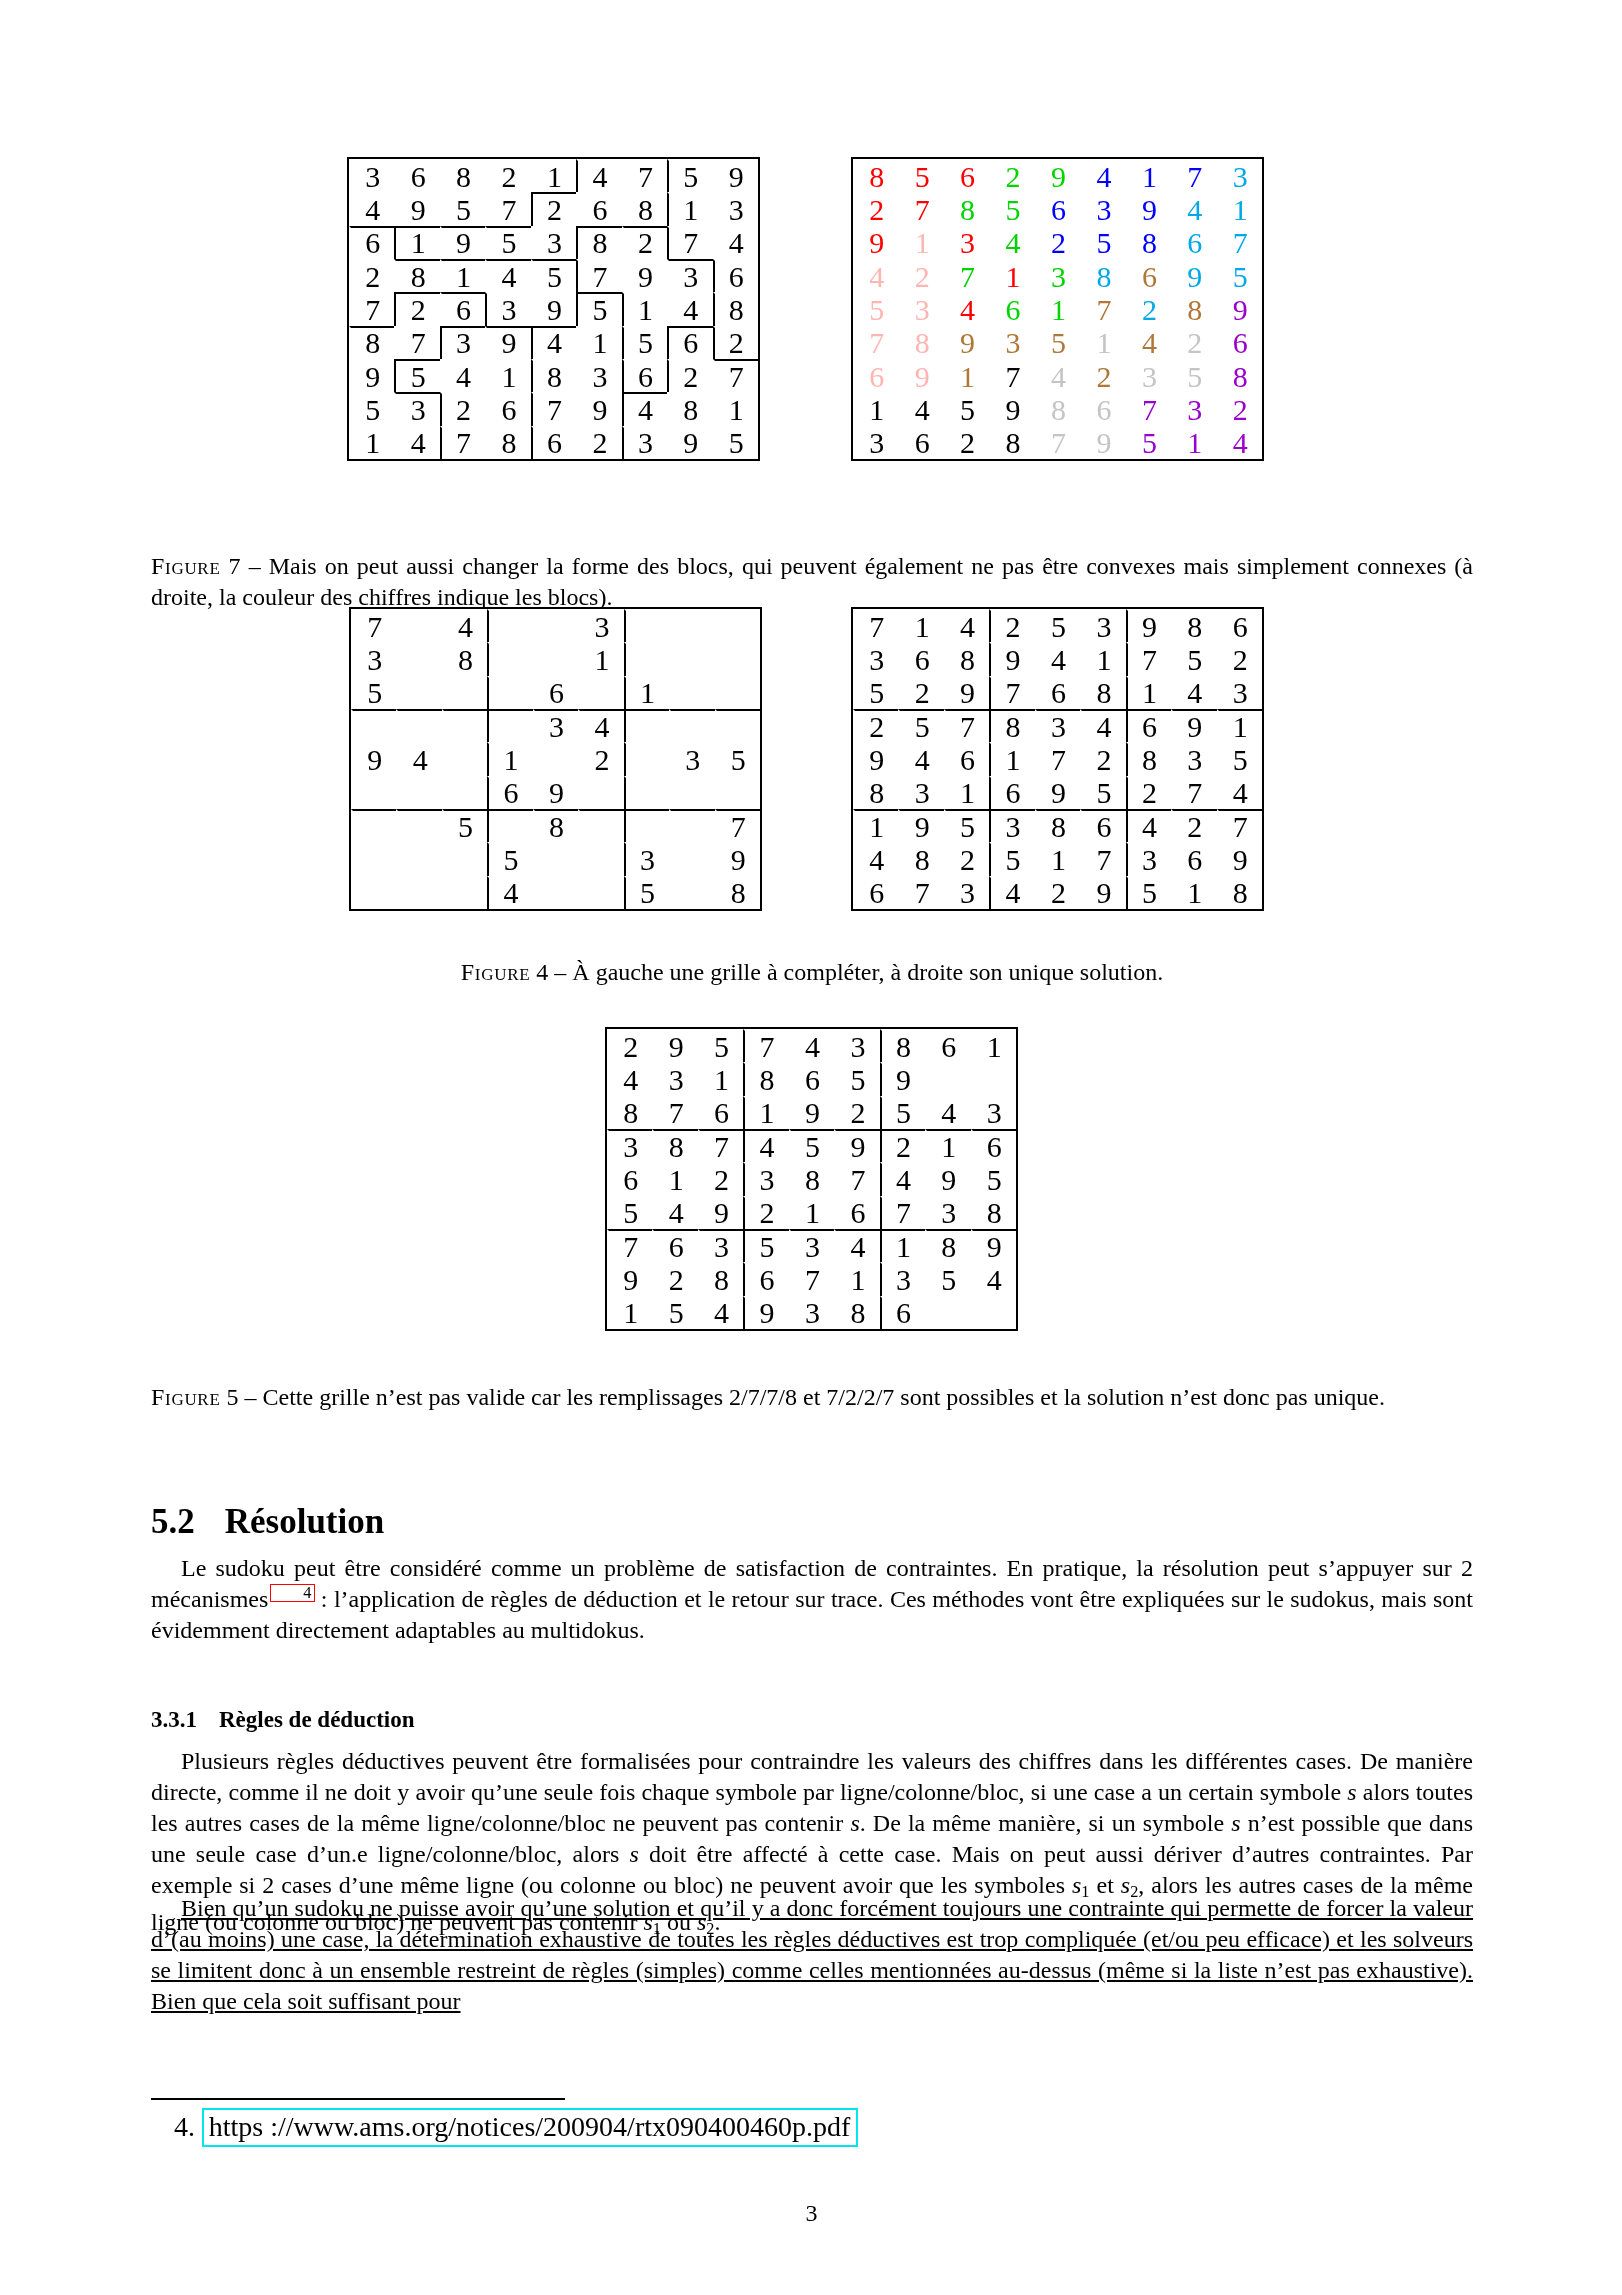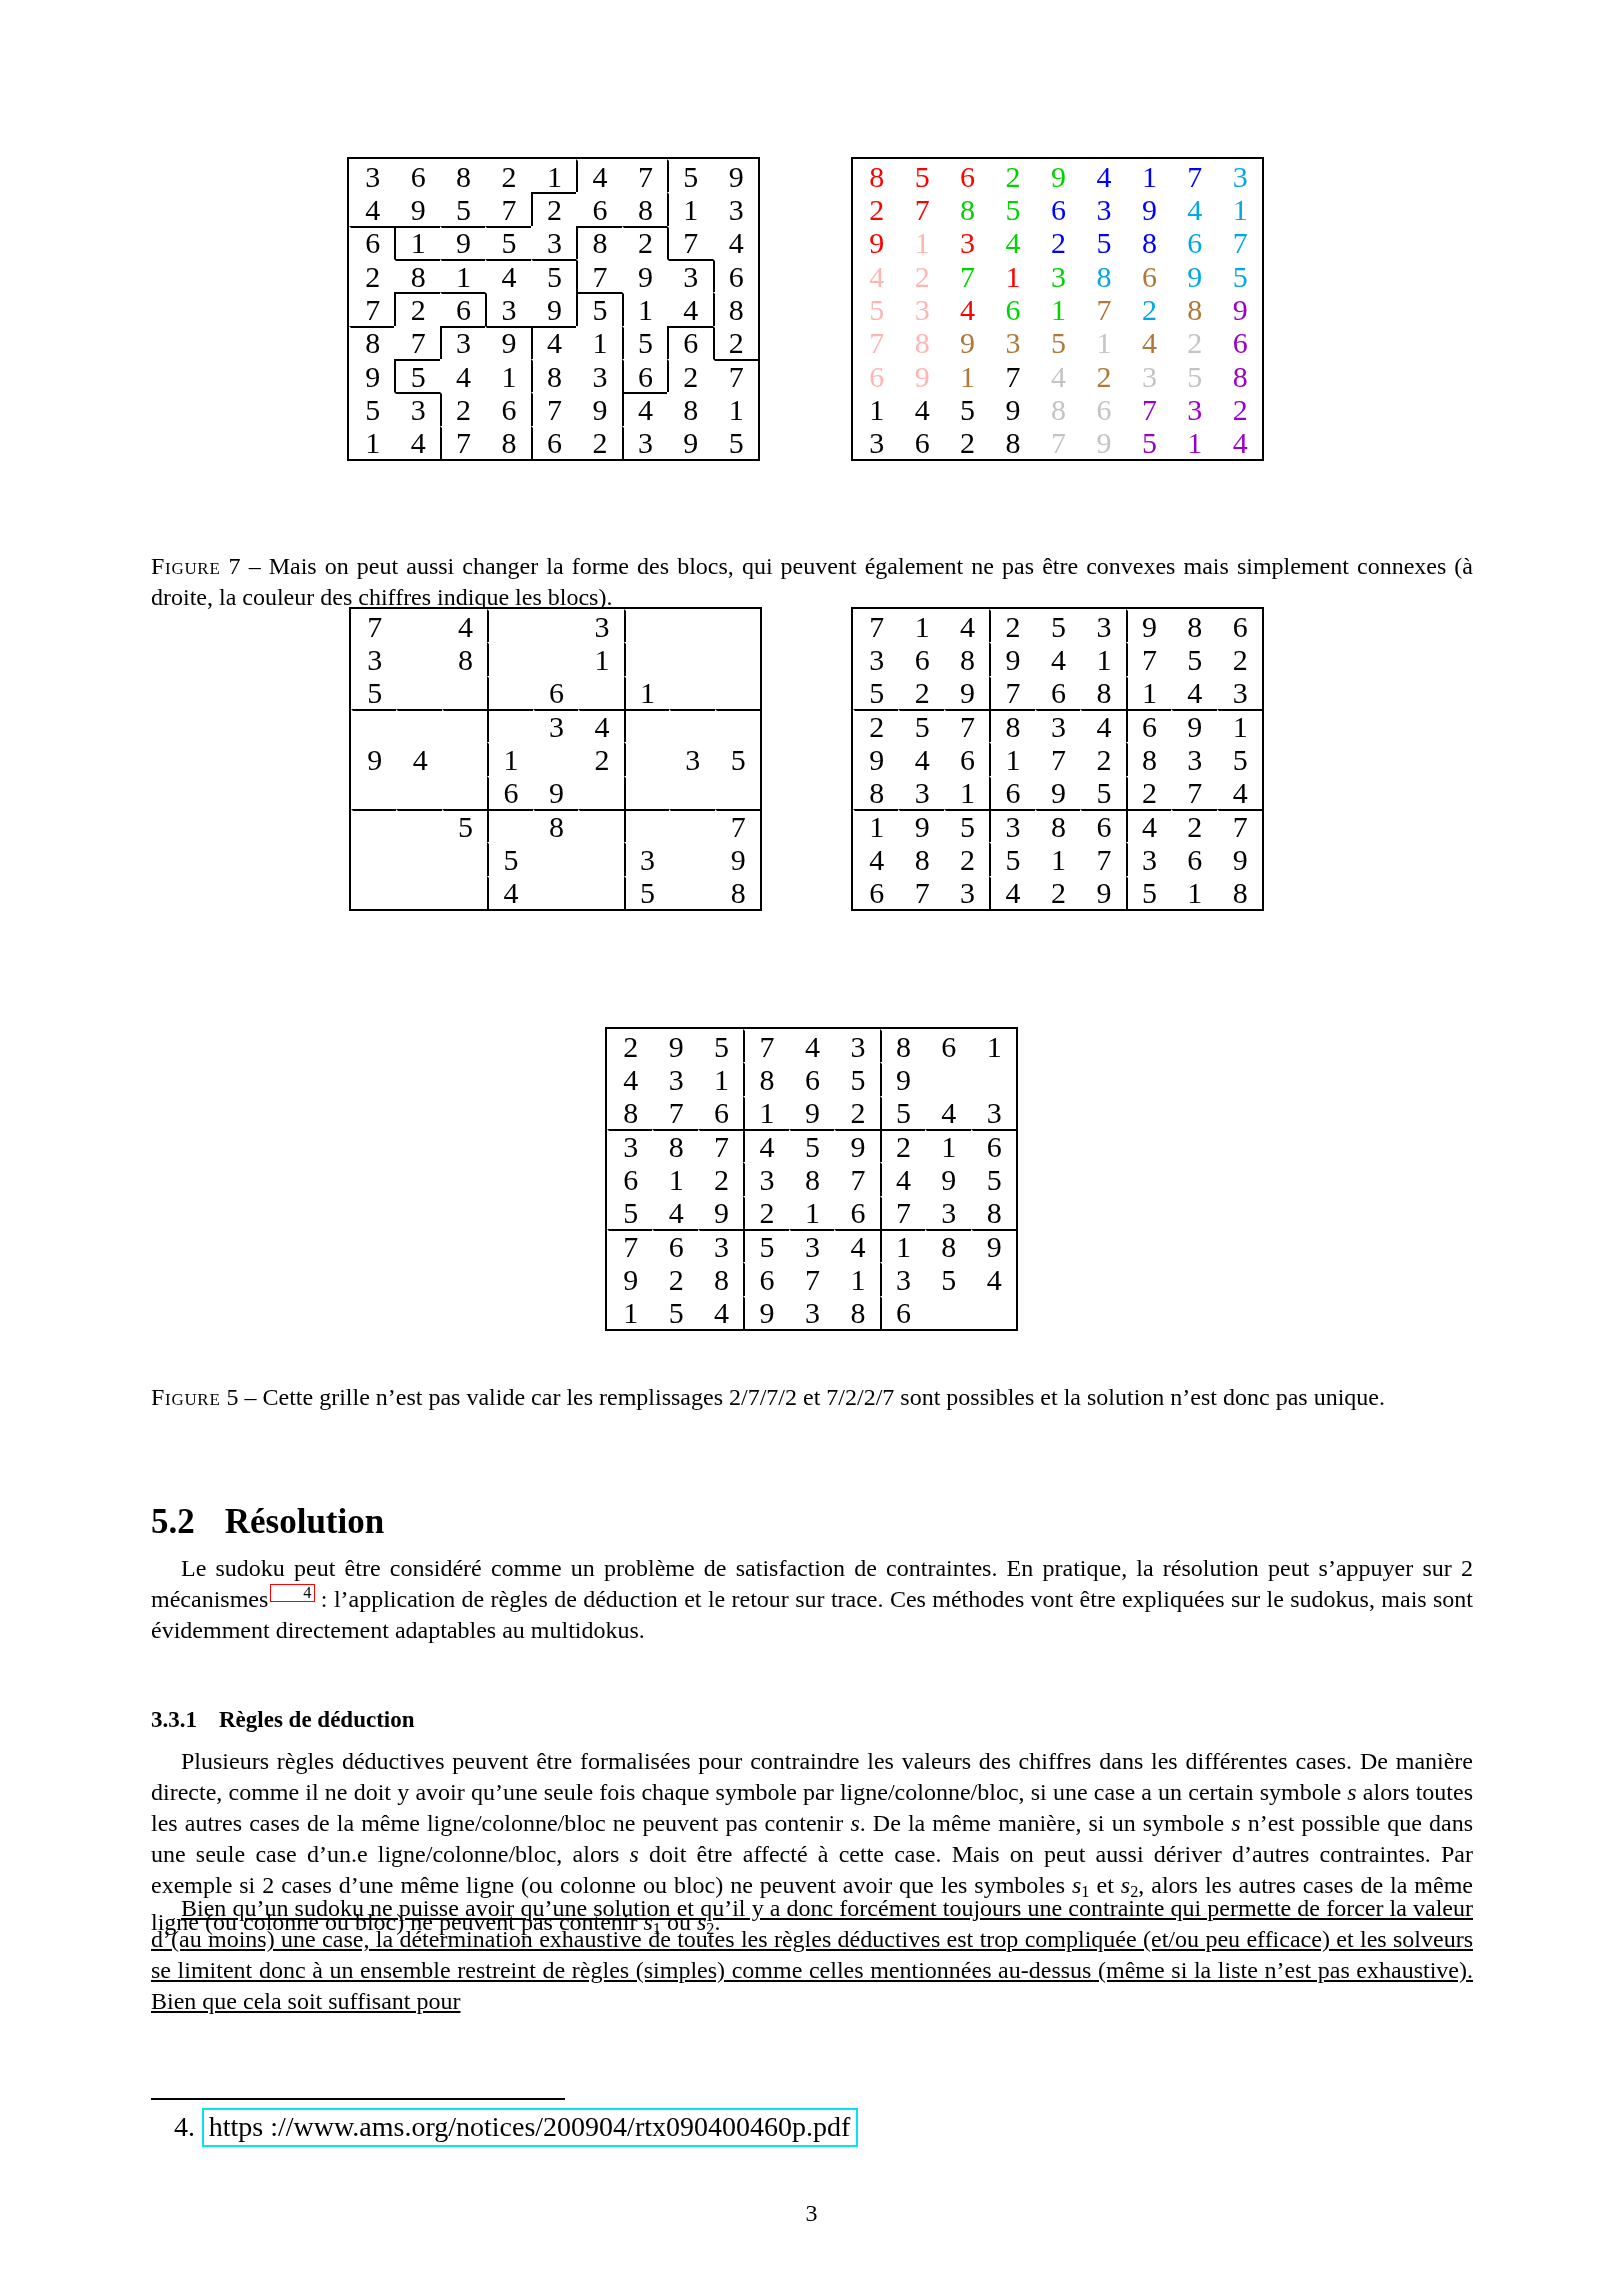--- a/index.html
+++ b/index.html
@@ -381,20 +381,21 @@
       <div class="cell">7</div>
       <div class="cell">3</div>
       <div class="cell bl">4</div>
       <div class="cell">2</div>
       <div class="cell">9</div>
       <div class="cell bl">5</div>
       <div class="cell">1</div>
       <div class="cell">8</div>
     </div>
 
+  <div class="caption center" id="caption4"><span class="seg-sc">Figure</span><span> 4 – À gauche une grille à compléter, à droite son unique solution.</span></div>
 
   <div class="sudoku" id="fig5-grid">
       <div class="cell">2</div>
       <div class="cell">9</div>
       <div class="cell">5</div>
       <div class="cell bl">7</div>
       <div class="cell">4</div>
       <div class="cell">3</div>
       <div class="cell bl">8</div>
       <div class="cell">6</div>
@@ -466,21 +467,21 @@
       <div class="cell">5</div>
       <div class="cell">4</div>
       <div class="cell bl">9</div>
       <div class="cell">3</div>
       <div class="cell">8</div>
       <div class="cell bl">6</div>
       <div class="cell"></div>
       <div class="cell"></div>
     </div>
 
-  <div class="caption" id="caption5"><span class="seg-sc">Figure</span><span> 5 – Cette grille n’est pas valide car les remplissages 2/7/7/2 et 7/2/2/7 sont possibles et la solution n’est donc pas unique.</span></div>
+  <div class="caption" id="caption5"><span class="seg-sc">Figure</span><span> 5 – Cette grille n’est pas valide car les remplissages 2/7/7/8 et 7/2/2/7 sont possibles et la solution n’est donc pas unique.</span></div>
 
   <div class="h-section">
     <span class="h-num">5.2</span><span>Résolution</span>
   </div>
 
   <div class="para" id="para1"><span>Le sudoku peut être considéré comme un problème de satisfaction de contraintes. En pratique, la résolution peut s’appuyer sur 2 mécanismes</span><span class="seg-fnref">4</span><span> : l’application de règles de déduction et le retour sur trace. Ces méthodes vont être expliquées sur le sudokus, mais sont évidemment directement adaptables au multidokus.</span></div>
 
   <div class="h-sub">
     <span class="h-num">3.3.1</span><span>Règles de déduction</span>
   </div>

